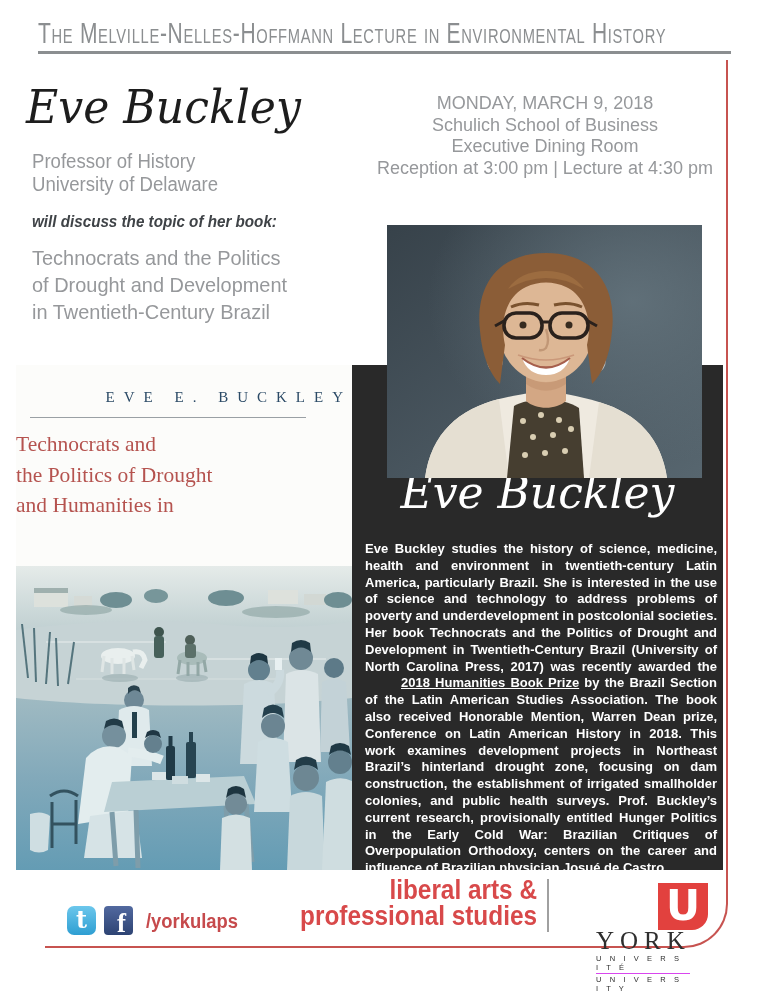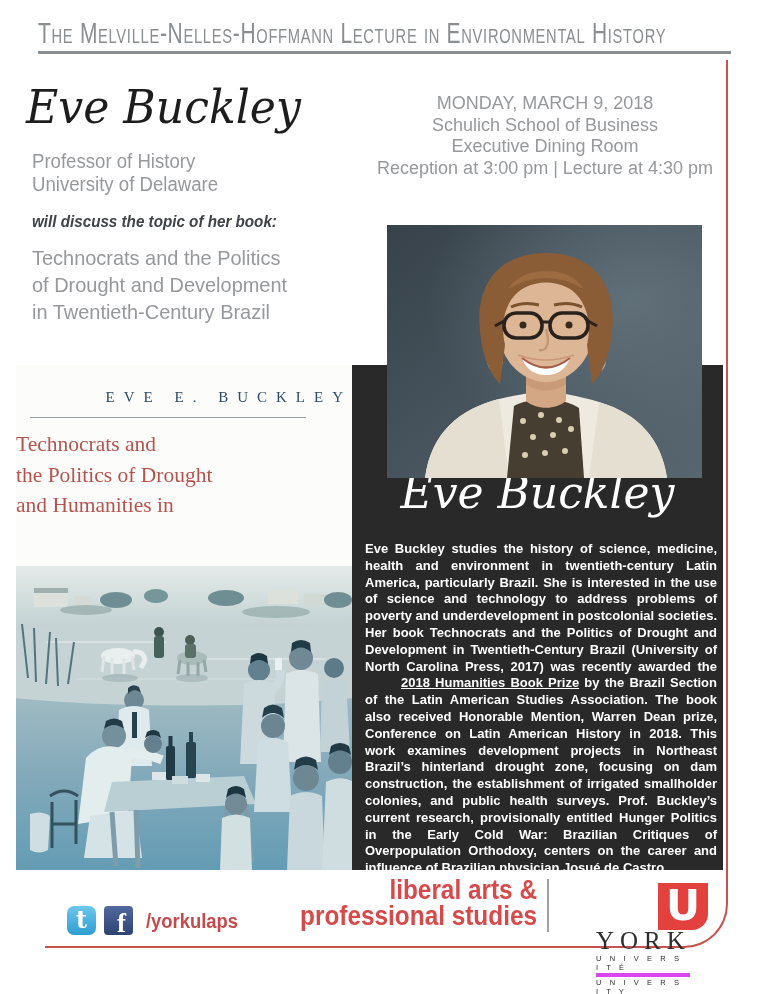--- a/index.html
+++ b/index.html
@@ -64,21 +64,21 @@
       position:relative;left:3px;top:2px;}
   .handle{position:absolute;left:146px;top:910px;font-size:20px;font-weight:bold;color:#c64a4c;
       transform:scale(0.92,1);transform-origin:left top;}
   .faculty{position:absolute;left:217px;top:877px;width:320px;text-align:right;
       font-size:28px;line-height:26px;font-weight:bold;color:#d8494a;
       transform:scale(0.87,1);transform-origin:right top;}
   .fdiv{position:absolute;left:547px;top:879px;width:2px;height:53px;background:#a0a0a0;}
   .york{position:absolute;left:560px;top:928px;width:94px;color:#2e2e2e;margin-left:36px;}
   .york-word{font-family:"Liberation Serif",serif;font-size:25px;letter-spacing:6px;line-height:25px;}
   .york-sub{font-size:7.5px;letter-spacing:3.1px;line-height:9px;padding-top:1px;}
-  .york-sub.first{border-bottom:4px solid #d946ef;padding-bottom:1px;}
+  .york-sub.first{border-bottom:1px solid #d946ef;padding-bottom:1px;}
   .ulogo{position:absolute;left:658px;top:883px;width:50px;height:47px;background:#e2413e;
       border-bottom-right-radius:16px;color:#fff;text-align:center;overflow:hidden;}
   .ulogo span{font-weight:bold;font-size:42px;line-height:46px;font-family:"DejaVu Sans",sans-serif;}
 </style>
 </head>
 <body>
 
 <div class="page">
 
   <div class="hdr">The Melville-Nelles-Hoffmann Lecture in Environmental History</div>

